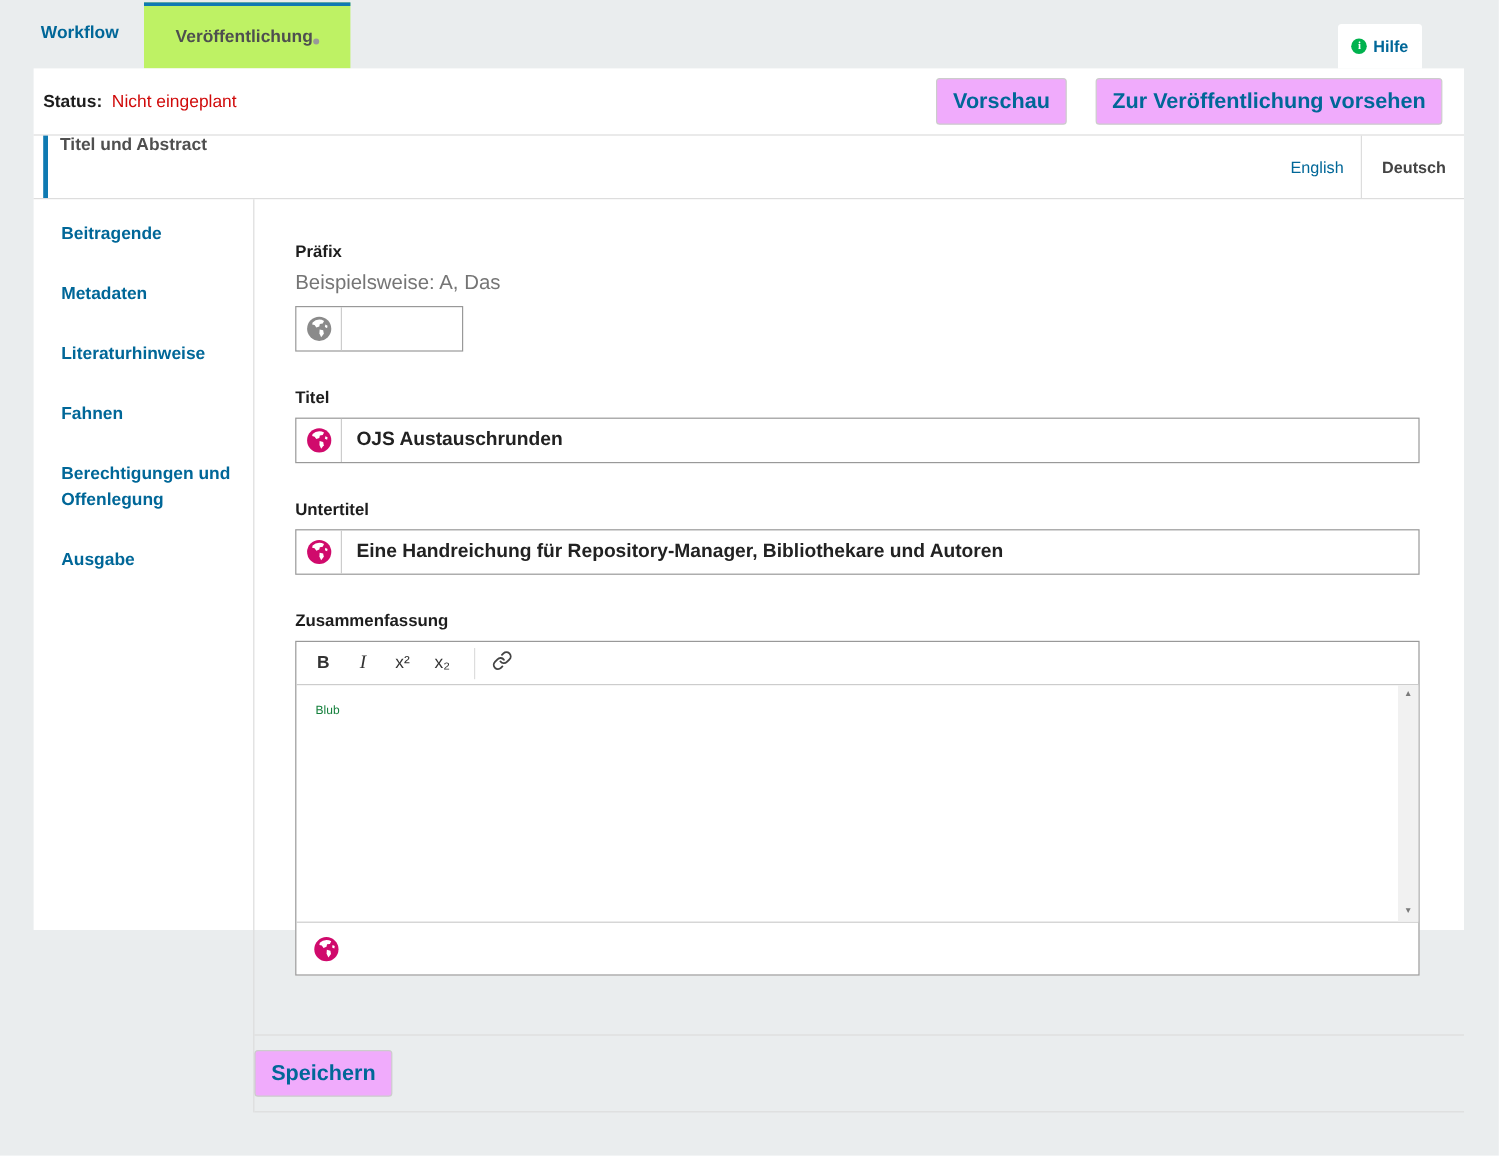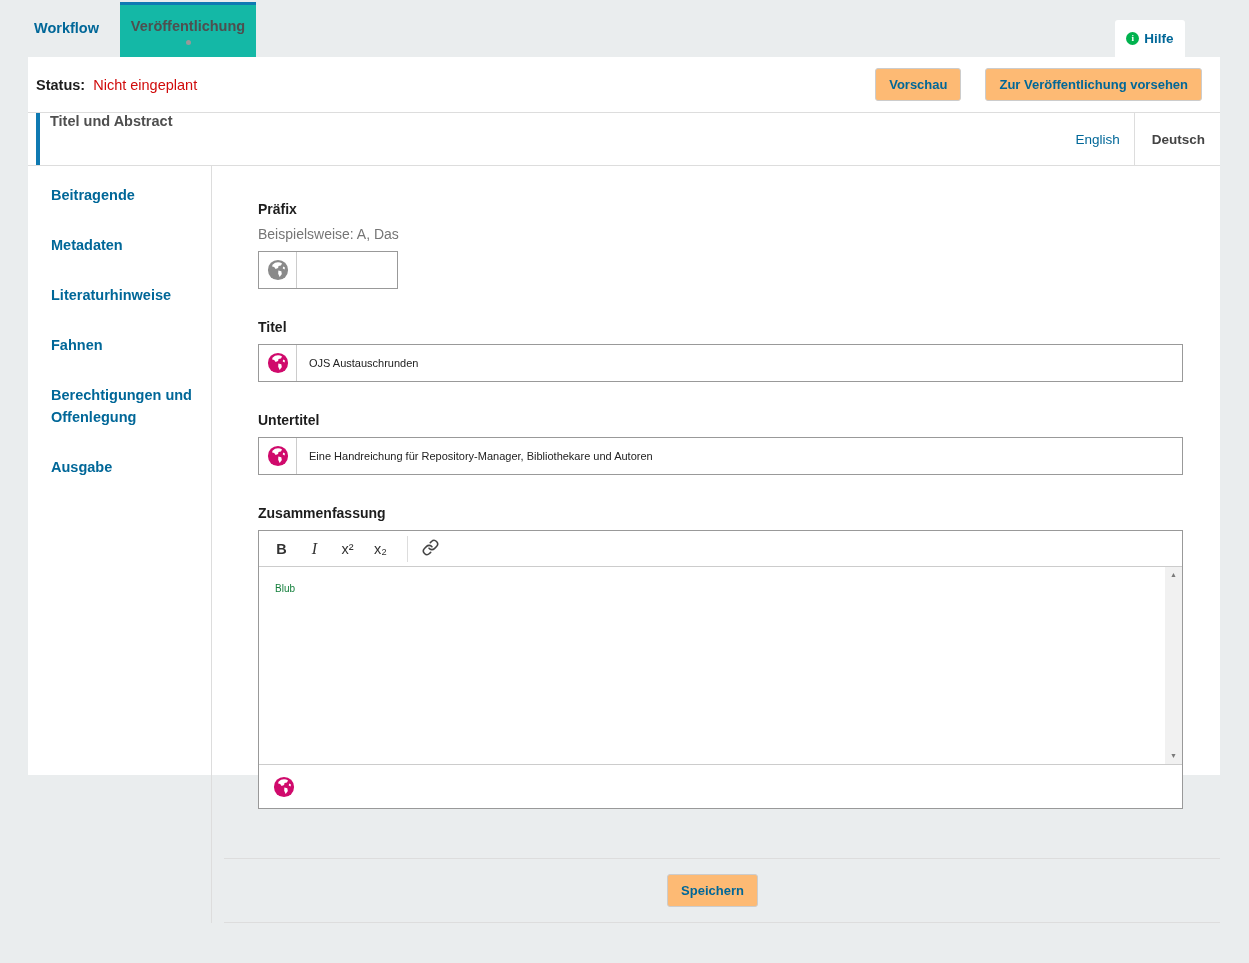--- a/index.html
+++ b/index.html
@@ -11,23 +11,23 @@
     color:#222;
     overflow:hidden;
   }
   
   .tab-workflow {
     position:absolute; left:20px; top:14px; height:43px;
     padding:0 14px; display:flex; align-items:flex-start; padding-top:6px;
     color:#006798; font-weight:bold; font-size:14.5px; cursor:pointer;
   }
   .tab-publication {
-    position:absolute; left:120px; top:2px; width:136px; height:55px;
-    background:#14b8a6; border-top:3px solid #0f7ab2;
-    display:flex; flex-direction:column; align-items:center; justify-content:center;
+    position:absolute; left:120px; top:2px; width:172px; height:55px;
+    background:#bef264; border-top:3px solid #0f7ab2;
+    display:flex; align-items:center; justify-content:center;
     color:#4e4f4f; font-weight:bold; font-size:14.5px; cursor:pointer;
   }
   .tab-dot { width:5px; height:5px; border-radius:50%; background:#999; margin-top:6px; }
   .help-tab {
     position:absolute; left:1115px; top:20px; width:70px; height:37px;
     background:#fff; border-radius:3px 3px 0 0;
     display:flex; align-items:center; justify-content:center; gap:5px;
     color:#006798; font-weight:bold; font-size:13.5px; cursor:pointer;
   }
   .info-icon {
@@ -43,59 +43,59 @@
   
   .status-row {
     height:56px; display:flex; align-items:center;
     padding:0 18px 0 8px; border-bottom:1px solid #ddd;
   }
   .status-text { font-size:14.5px; }
   .status-label { font-weight:bold; color:#1d1d1d; }
   .status-value { color:#d00a0a; margin-left:4px; }
   .status-spacer { flex:1; }
   .btn {
-    background:#fdba74; border:1px solid #ccc; border-radius:3px;
-    color:#006798; font-weight:bold; font-size:13px;
+    background:#f0abfc; border:1px solid #ccc; border-radius:3px;
+    color:#006798; font-weight:bold; font-size:18px;
     padding:8px 13px; cursor:pointer; font-family:inherit;
   }
   .status-row .btn + .btn { margin-left:24px; }
   
   .header-row { height:53px; display:flex; align-items:stretch; border-bottom:1px solid #ddd; }
   .page-title-wrap { flex:1; display:flex; align-items:flex-start; }
   .active-bar { width:4px; height:100%; background:#0f7ab2; margin-left:8px; }
   .page-title { margin-left:10px; color:#4f4f4f; font-weight:bold; font-size:14.5px; }
   .locale-tab { display:flex; align-items:center; font-size:13.5px; cursor:pointer; }
   .locale-english { color:#006798; padding-right:14px; }
   .locale-deutsch { border-left:1px solid #ddd; padding:0 15px 0 17px; color:#444; font-weight:bold;text-align:right; }
   
-  .content { display:flex; align-items:stretch;gap:12px; }
+  .content { display:flex; align-items:stretch; }
   .sidebar {
     width:184px; flex:0 0 184px; border-right:1px solid #ddd;
     padding:18px 12px 0 23px;
   }
   .sidebar-item {
     display:block; color:#006798; font-weight:bold; font-size:14.5px;
     line-height:22px; margin-bottom:28px; cursor:pointer;
   }
   .main-col { flex:1; display:flex; flex-direction:column; }
   .form-area { flex:1; padding:35px 37px 37px 34px; }
   .field { margin-bottom:30px; }
   .field-label { font-weight:bold; font-size:14px; color:#1d1d1d; margin-bottom:9px; }
-  .field-desc { font-size:14px; color:#757575; margin-bottom:9px; }
+  .field-desc { font-size:17px; color:#757575; margin-bottom:9px; }
   .input-group { display:flex; border:1px solid #999; height:38px; background:#fff; }
   .prefix-group { width:140px; }
   .globe-cell {
     width:38px; flex:0 0 38px; display:flex; align-items:center; justify-content:center;
     border-right:1px solid #ccc;
   }
   .globe-gray { color:#8a8a8a; }
   .globe-pink { color:#d00a6c; }
   .text-input {
     border:none; outline:none; flex:1; min-width:0;
-    font-size:11px; color:#222; padding:0 12px; font-family:inherit; background:transparent;
+    font-size:16px; color:#222; padding:0 12px; font-family:inherit; background:transparent;font-weight:bold;
   }
   
   .editor { border:1px solid #999; background:#fff; }
   .editor-toolbar { height:36px; display:flex; align-items:center; border-bottom:1px solid #ccc; padding-left:6px; }
   .tb-btn {
     width:33px; height:28px; display:flex; align-items:center; justify-content:center;
     font-size:14.5px; color:#333; cursor:pointer; background:transparent; border:none; font-family:inherit;
   }
   .tb-bold { font-weight:bold; }
   .tb-italic { font-style:italic; font-family:"Liberation Serif", serif; font-size:16px; }
@@ -105,21 +105,21 @@
   .scrollbar {
     position:absolute; top:0; right:0; width:17px; height:100%;
     background:#f1f1f1; display:flex; flex-direction:column;
     align-items:center; justify-content:space-between; padding:4px 0;
   }
   .scroll-arrow { font-size:7px; color:#7a7a7a; line-height:8px; cursor:pointer; }
   .editor-footer { height:44px; border-top:1px solid #ccc; display:flex; align-items:center; padding-left:14px; }
   
   .form-footer {
     height:65px; border-top:1px solid #ddd; border-bottom:1px solid #ddd;
-    display:flex; align-items:center; justify-content:center; padding-right:19px;
+    display:flex; align-items:center; justify-content:flex-start; padding-right:19px;
   }
   .bottom-pad { height:32px; }
 </style>
 </head>
 <body>
 
 <svg width="0" height="0" style="position:absolute">
   <defs>
     <g id="globe-icon-def">
       <circle cx="12" cy="12" r="11" fill="currentColor"></circle>

